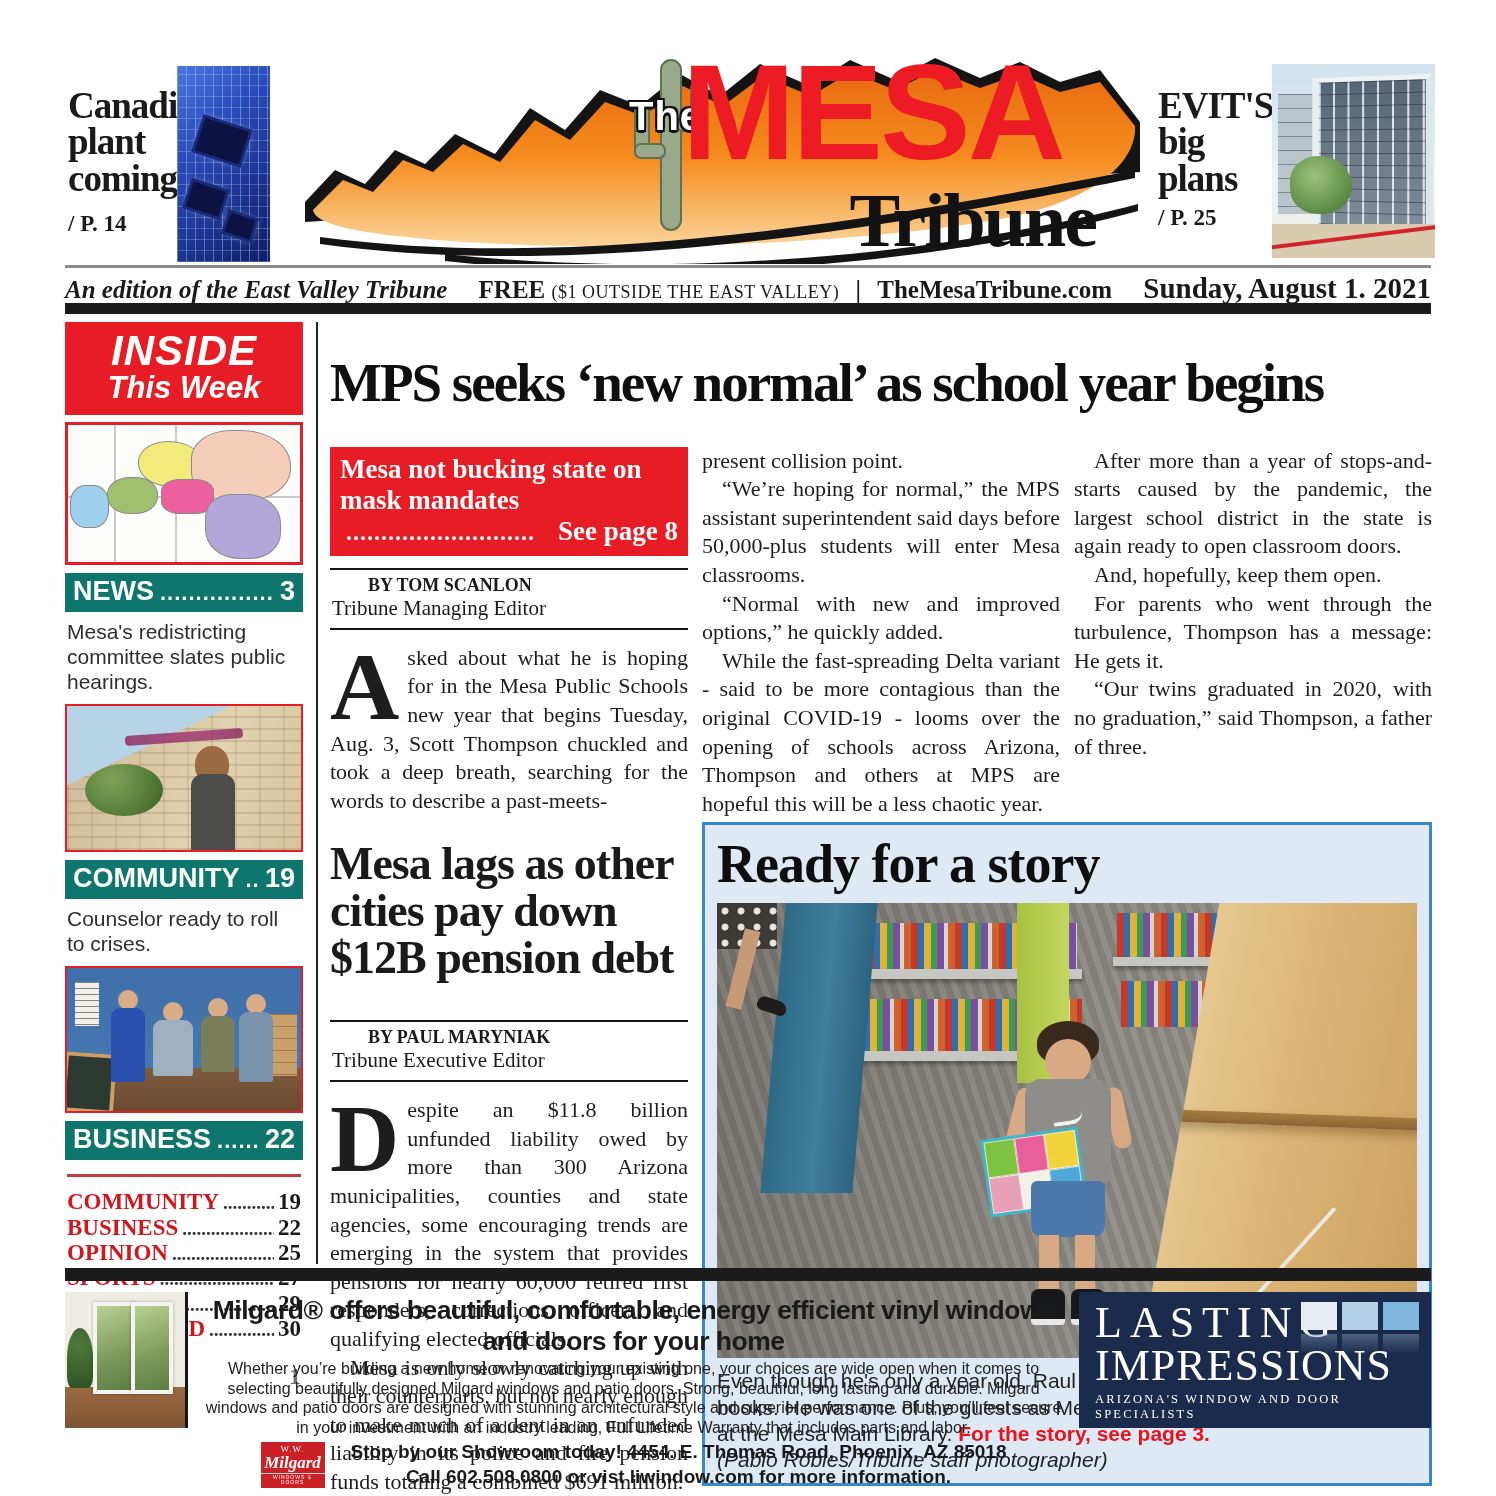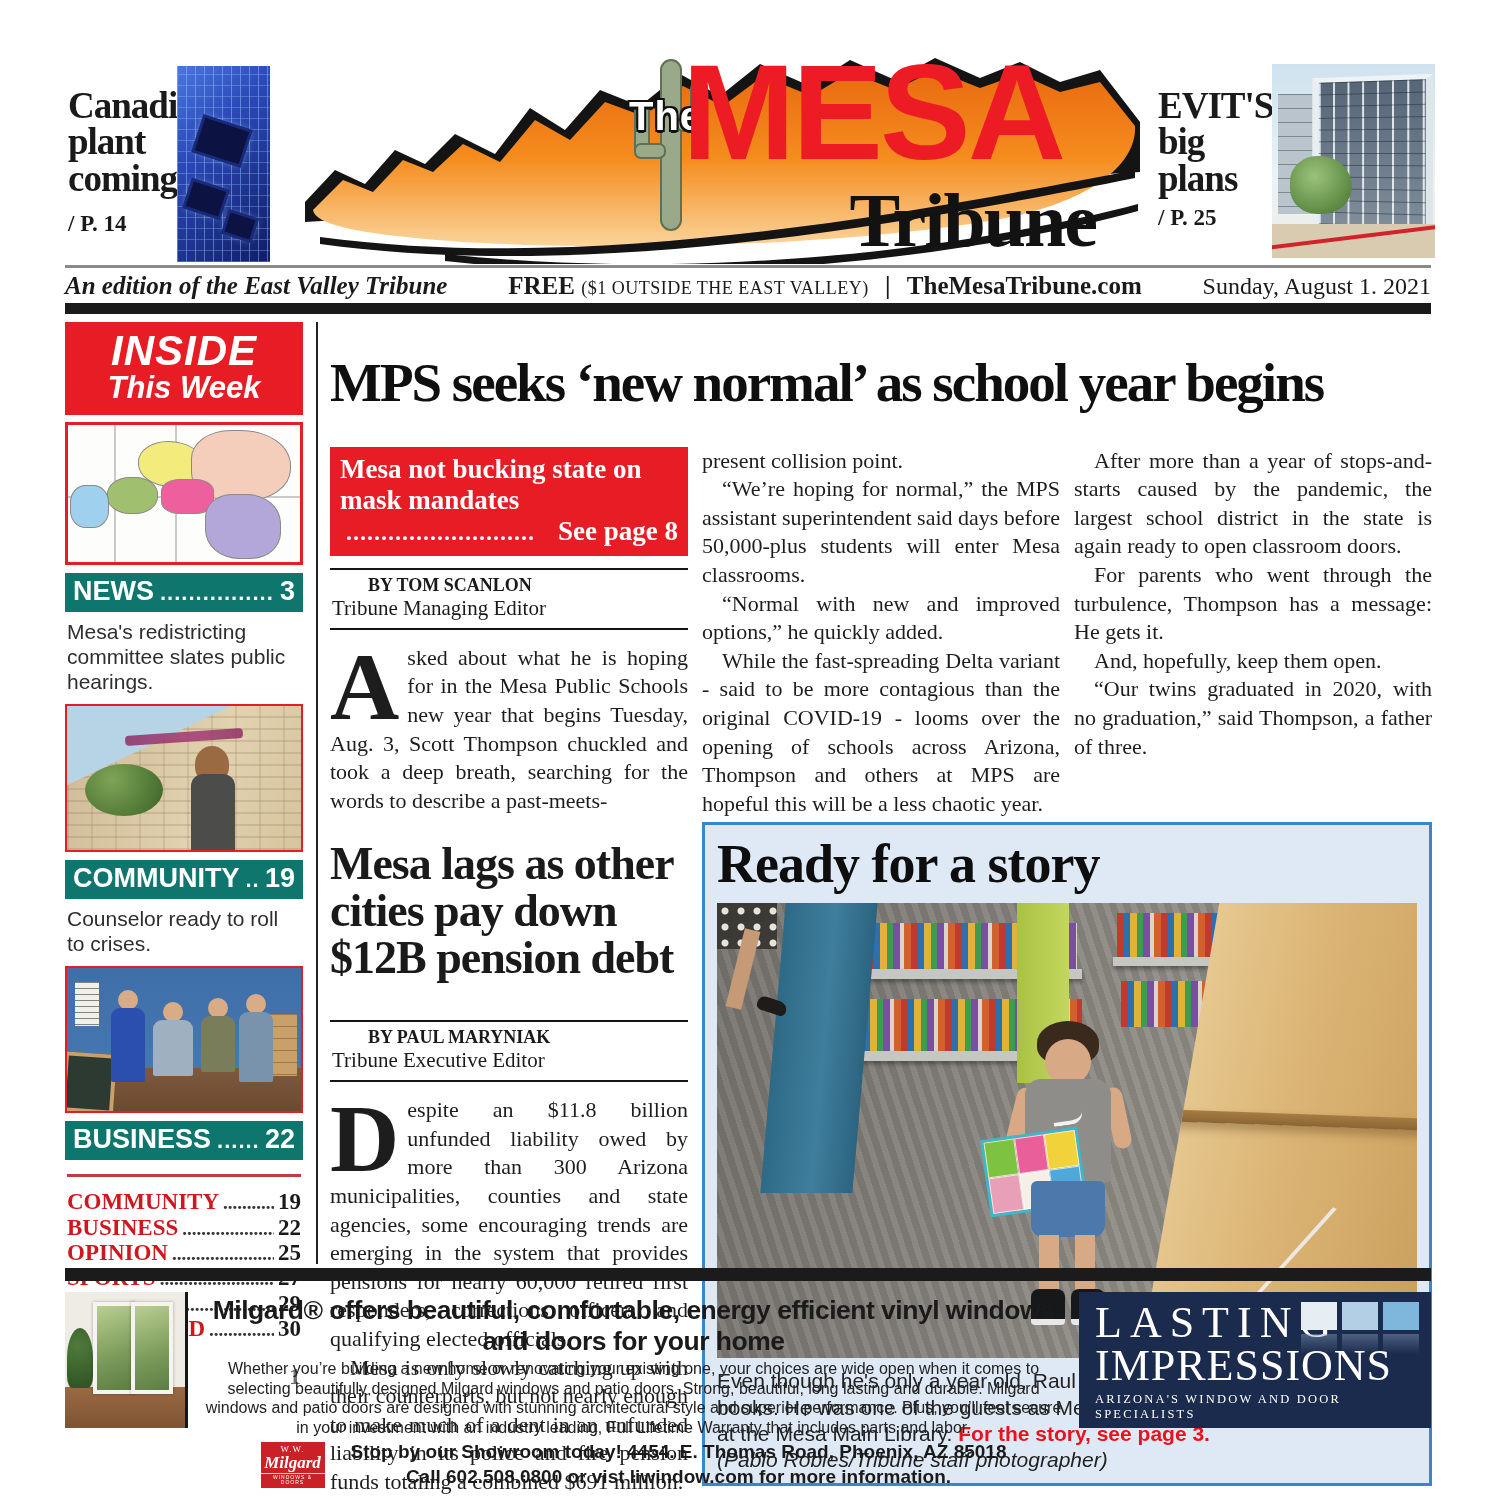--- a/index.html
+++ b/index.html
@@ -48,21 +48,21 @@
   .evit-curb{position:absolute;left:-6px;bottom:20px;width:120%;height:4px;background:#d2232a;transform:rotate(-7deg);}
 
   .rule-gray{position:absolute;left:65px;top:265px;width:1366px;height:3px;background:#8a8a8a;}
   .info-row{position:absolute;left:65px;top:272px;width:1366px;display:flex;align-items:baseline;justify-content:space-between;}
   .edition-note{font-style:italic;font-weight:bold;font-size:25px;}
   .price-line{font-size:25px;}
   .price{font-weight:bold;}
   .price-note{font-size:18px;letter-spacing:.5px;}
   .sep{margin:0 10px;font-weight:bold;}
   .website{font-weight:bold;}
-  .date-label{font-weight:normal;font-size:24px;}
+  .date-label{font-weight:bold;font-size:29px;}
   .bar-black{position:absolute;left:65px;width:1366px;height:11px;background:#1b1b1b;}
   .top-bar{top:303px;}
   .bottom-bar{top:1268px;height:13px;}
 
   
   .sidebar{position:absolute;left:65px;top:322px;width:238px;}
   .v-divider{position:absolute;left:316px;top:322px;width:2px;height:942px;background:#222;}
   .inside-box{background:#e81c24;color:#fff;text-align:center;padding:8px 0 10px;
     font-family:"Liberation Sans",sans-serif;font-weight:bold;font-style:italic;}
   .inside-l1{font-size:42px;line-height:1;letter-spacing:1px;}
@@ -413,22 +413,22 @@
       <div>
         <div class="colwrap">
           <div class="bodytext">
             <p class="noindent">present collision point.</p>
             <p>“We’re hoping for normal,” the MPS assistant superintendent said days before 50,000-plus students will enter Mesa classrooms.</p>
             <p>“Normal with new and improved options,” he quickly added.</p>
             <p>While the fast-spreading Delta variant - said to be more contagious than the original COVID-19 - looms over the opening of schools across Arizona, Thompson and others at MPS are hopeful this will be a less chaotic year.</p>
           </div>
           <div class="bodytext">
             <p>After more than a year of stops-and-starts caused by the pandemic, the largest school district in the state is again ready to open classroom doors.</p>
+            <p>And, hopefully, keep them open.</p>
             <p>For parents who went through the turbulence, Thompson has a message: He gets it.</p>
-            <p>And, hopefully, keep them open.</p>
             <p>“Our twins graduated in 2020, with no graduation,” said Thompson, a father of three.</p>
           </div>
         </div>
 
         <section class="feature">
           <div class="feature-title">Ready for a story</div>
           <div class="lib-photo" style="height:455px;">
             <div class="lib-shelfrow" style="left:150px;top:20px;width:210px;height:46px;"></div>
             <div class="lib-shelfedge" style="left:145px;top:66px;width:220px;height:10px;"></div>
             <div class="lib-shelfrow" style="left:140px;top:96px;width:225px;height:52px;"></div>

